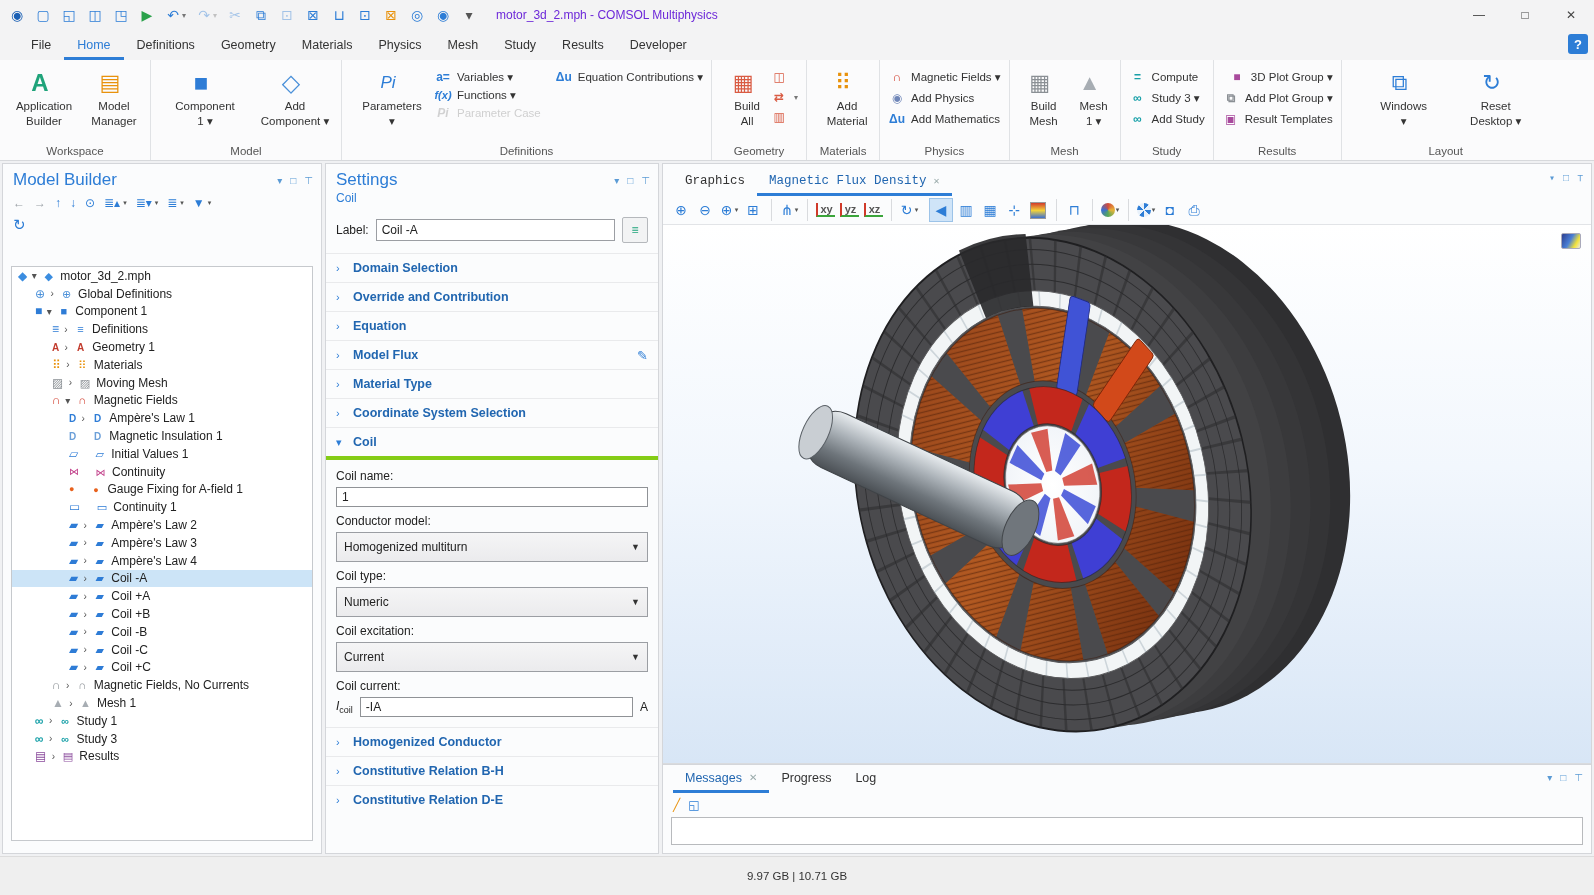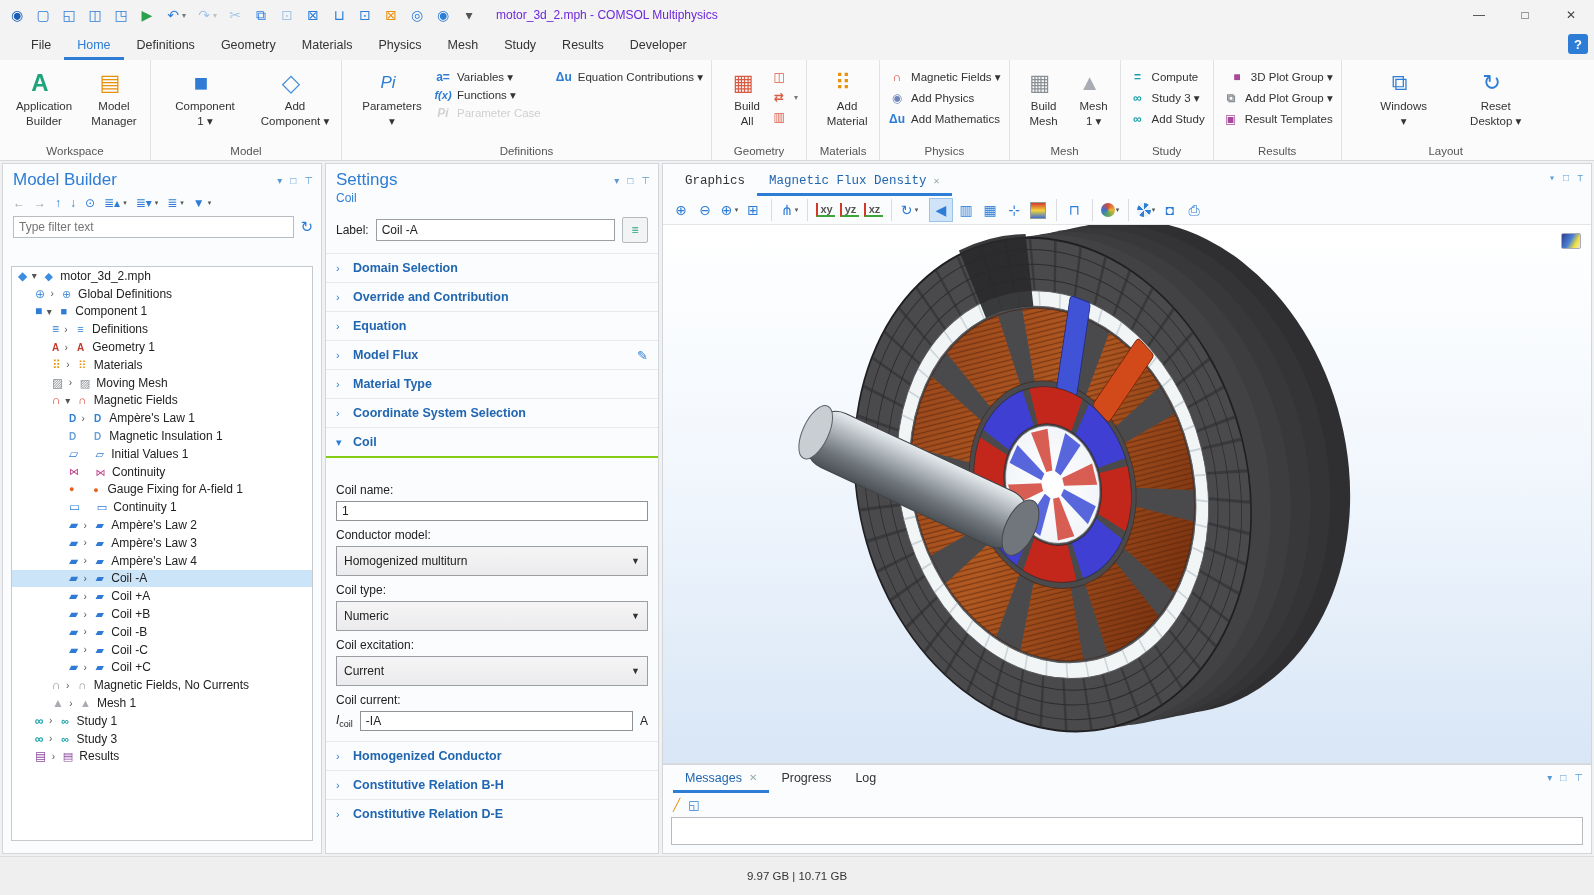--- a/index.html
+++ b/index.html
@@ -106,21 +106,21 @@
   .ic-results::before{content:"▤";color:#8a4a9c;}
   
   .label-row{display:flex;align-items:center;gap:7px;padding:12px 10px 10px 10px;}
   .label-cap{font-size:12px;color:#222;}
   .label-input{flex:1;height:20px;border:1px solid #9b9ea3;font-size:12px;padding:0 5px;font-family:inherit;color:#222;}
   .label-btn{width:24px;height:24px;border:1px solid #b5b8bc;background:#f2f3f4;border-radius:2px;display:flex;align-items:center;justify-content:center;color:#1fa37a;font-weight:700;}
   .sec{display:flex;align-items:center;height:28px;border-top:1px solid #e9eaec;padding:0 10px;gap:9px;cursor:default;}
   .sec-chev{color:#2d7dd6;font-size:11px;width:8px;}
   .sec-lab{color:#2166b0;font-size:12.5px;font-weight:700;}
   .sec-trail{margin-left:auto;color:#2d7dd6;font-size:13px;}
-  .coil-body{padding:18px 10px 10px 10px;border-top:2px solid #84cc16;}
+  .coil-body{padding:2px 10px 10px 10px;border-top:4px solid #84cc16;}
   .fld-lab{font-size:12px;color:#222;margin:7px 0 4px 0;}
   .txt-input{width:100%;height:20px;border:1px solid #8f9296;font-size:12px;padding:0 5px;box-sizing:border-box;font-family:inherit;color:#222;}
   .select{display:flex;align-items:center;height:30px;border:1px solid #9b9ea3;background:linear-gradient(#f5f5f6,#ebebed);font-size:12px;color:#222;padding:0 7px;box-sizing:border-box;}
   .select .sel-chev{margin-left:auto;font-size:9px;color:#333;}
   .cur-row{display:flex;align-items:center;gap:7px;margin-top:2px;}
   .cur-sym{font-size:12px;color:#222;font-style:italic;flex:0 0 auto;}
   .cur-sym sub{font-size:9px;font-style:normal;}
   .cur-unit{font-size:12px;color:#222;}
   
   .gtabs{display:flex;align-items:flex-end;height:32px;padding-left:10px;background:#fbfcfd;position:relative;font-family:Liberation Mono, monospace;}
@@ -508,21 +508,20 @@
         <span class="mbt">
           <span>≣</span>
           <span class="qchev show" style="display: inline;">▾</span>
         </span>
         <span class="mbt">
           <span>▼</span>
           <span class="qchev show" style="display: inline;">▾</span>
         </span>
       </div>
     <div class="filter-row">
-      <input class="filter-input" placeholder="Type filter text" style="">
       <span class="refresh-btn">↻</span>
     </div>
     <div class="tree-box">
 
     <div class="trow ic-mph" style="padding-left: 6px;">
           <span class="texp">▾</span>
           <span class="tico ic-mph"></span>
           <span class="tlab">motor_3d_2.mph</span>
         </div>
         <div class="trow ic-globe" style="padding-left: 23px;">

